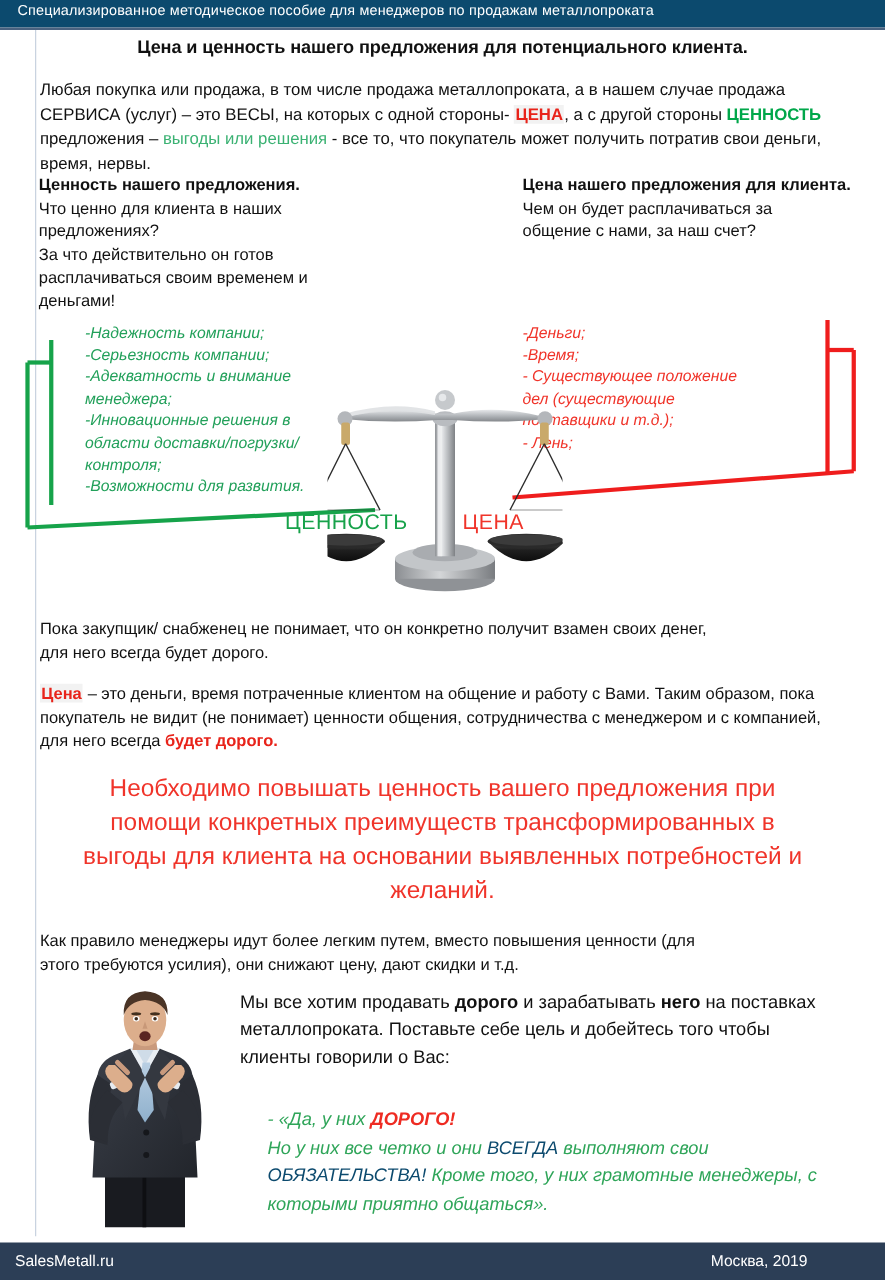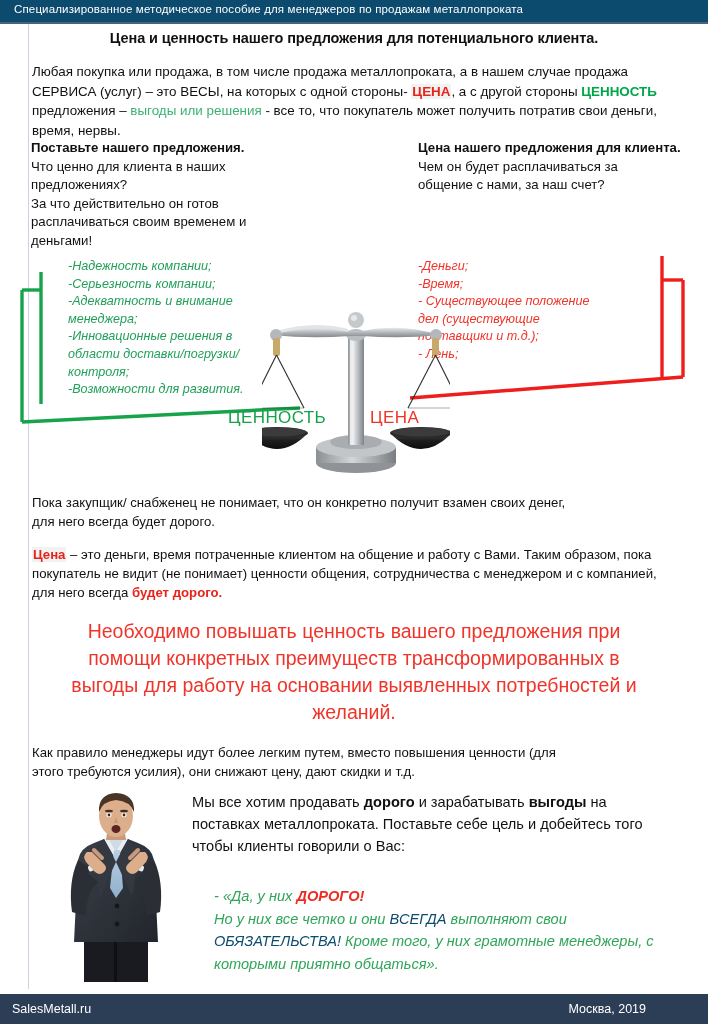--- a/index.html
+++ b/index.html
@@ -303,21 +303,21 @@
   <div class="header-accent"></div>
   <div class="left-rule"></div>
 
   <div class="slide-title">Цена и ценность нашего предложения для потенциального клиента.</div>
 
   <div class="intro">
     <span>Любая покупка или продажа, в том числе продажа металлопроката, а в нашем случае продажа СЕРВИСА (услуг)   – это ВЕСЫ, на которых с одной стороны- </span><span class="hl-red-box">ЦЕНА</span><span>, а с другой стороны </span><span class="hl-green-bold">ЦЕННОСТЬ</span><span> предложения – </span><span class="hl-green">выгоды или решения</span><span> - все то, что покупатель может получить потратив свои деньги, время, нервы.</span>
   </div>
 
   <div class="col-left">
-    <span class="col-head">Поставьте нашего предложения.</span>
+    <span class="col-head">Ценность нашего предложения.</span>
     <span>Что ценно для клиента в наших</span><br>
     <span>предложениях?</span><br>
     <span>За что действительно он готов</span><br>
     <span>расплачиваться своим временем и</span><br>
     <span>деньгами!</span>
   </div>
 
   <div class="col-right">
     <span class="col-head">Цена нашего предложения для клиента.</span>
     <span>Чем он будет расплачиваться за</span><br>
@@ -433,21 +433,21 @@
     <span>для него всегда будет дорого.</span>
   </div>
 
   <div class="para-b">
     <span class="hl-red-box">Цена</span><span> – это деньги,  время потраченные клиентом на общение и работу  с Вами. Таким образом,  пока покупатель не видит (не понимает)  ценности общения, сотрудничества с менеджером и с компанией, для него всегда </span><span class="bold-red">будет дорого.</span>
   </div>
 
   <div class="callout">
     <span>Необходимо повышать ценность вашего предложения при</span><br>
     <span>помощи конкретных преимуществ трансформированных в</span><br>
-    <span>выгоды для работу  на основании выявленных потребностей и</span><br>
+    <span>выгоды для клиента  на основании выявленных потребностей и</span><br>
     <span>желаний.</span>
   </div>
 
   <div class="para-c">
     <span>Как правило  менеджеры идут более легким путем, вместо повышения ценности (для</span><br>
     <span>этого требуются усилия), они снижают цену, дают скидки и т.д.</span>
   </div>
 
   <svg class="photo" viewBox="0 0 136 192">
     <defs>
@@ -506,21 +506,21 @@
     <rect x="84" y="74" width="12" height="6" rx="2" fill="#e5eaef" transform="rotate(22 90 77)"></rect>
 
     <path d="M44 62 L56 74 Q60 78 56 82 Q52 86 47 82 L38 72 Q34 66 39 62 Z" fill="#dcae8c"></path>
     <path d="M92 62 L80 74 Q76 78 80 82 Q84 86 89 82 L98 72 Q102 66 97 62 Z" fill="#dcae8c"></path>
 
     <path d="M46 60 L54 68" stroke="#c99a7d" stroke-width="4" stroke-linecap="round"></path>
     <path d="M90 60 L82 68" stroke="#c99a7d" stroke-width="4" stroke-linecap="round"></path>
   </svg>
 
   <div class="bottom-black">
-    <span>Мы все хотим продавать </span><b>дорого</b><span> и зарабатывать </span><b>выгоды</b><span> на поставках металлопроката. Поставьте себе цель и добейтесь того чтобы клиенты говорили о Вас:</span>
+    <span>Мы все хотим продавать </span><b>дорого</b><span> и зарабатывать </span><b>него</b><span> на поставках металлопроката. Поставьте себе цель и добейтесь того чтобы клиенты говорили о Вас:</span>
   </div>
 
   <div class="bottom-quote">
     <span>- «Да, у них </span><span class="q-red">ДОРОГО!</span><br>
     <span>Но у них все четко и они </span><span class="q-red-plain">ВСЕГДА</span><span> выполняют свои </span><span class="q-red-plain">ОБЯЗАТЕЛЬСТВА!</span><span> Кроме того, у них грамотные менеджеры, с которыми приятно общаться».</span>
   </div>
 
   <div class="footer-bar"></div>
   <div class="footer-left">SalesMetall.ru</div>
   <div class="footer-mid">Москва, 2019</div>

